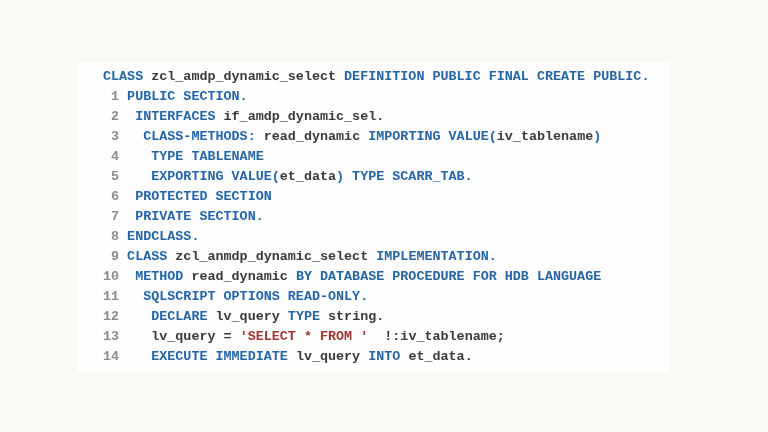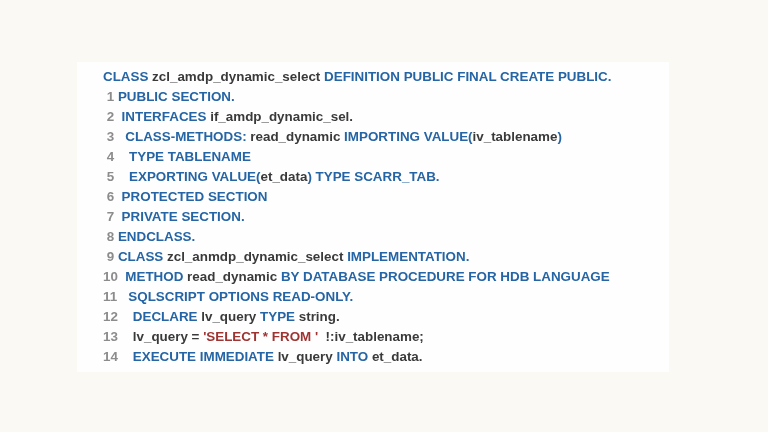--- a/index.html
+++ b/index.html
@@ -21,21 +21,21 @@
   }
   .card {
     position: absolute;
     left: 77px; top: 62px;
     width: 592px; height: 310px;
     background: var(--card);
   }
   .code {
     position: absolute;
     left: 26px; top: 5px;
-    font-family: Liberation Sans, sans-serif;
+    font-family: Liberation Mono, monospace;
     font-size: 13.4px;
     font-weight: bold;
     line-height: 20px;
     white-space: pre;
   }
   .line { height: 20px; }
   .ln   { color: var(--ln); white-space: pre; }
   .seg  { white-space: pre; }
   .seg-keyword    { color: var(--kw); }
   .seg-identifier { color: var(--id); }

